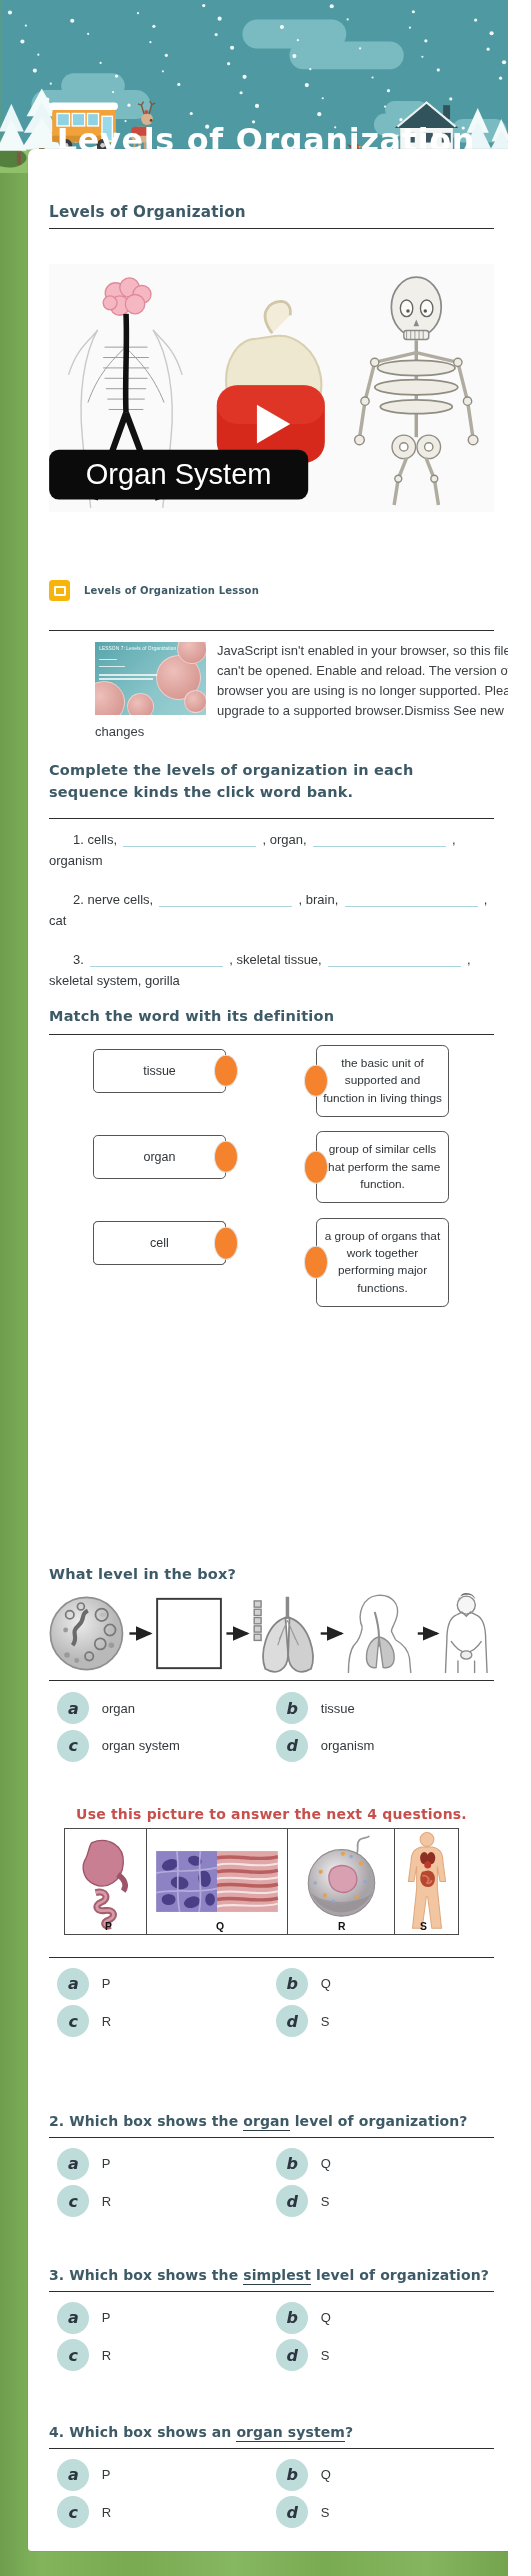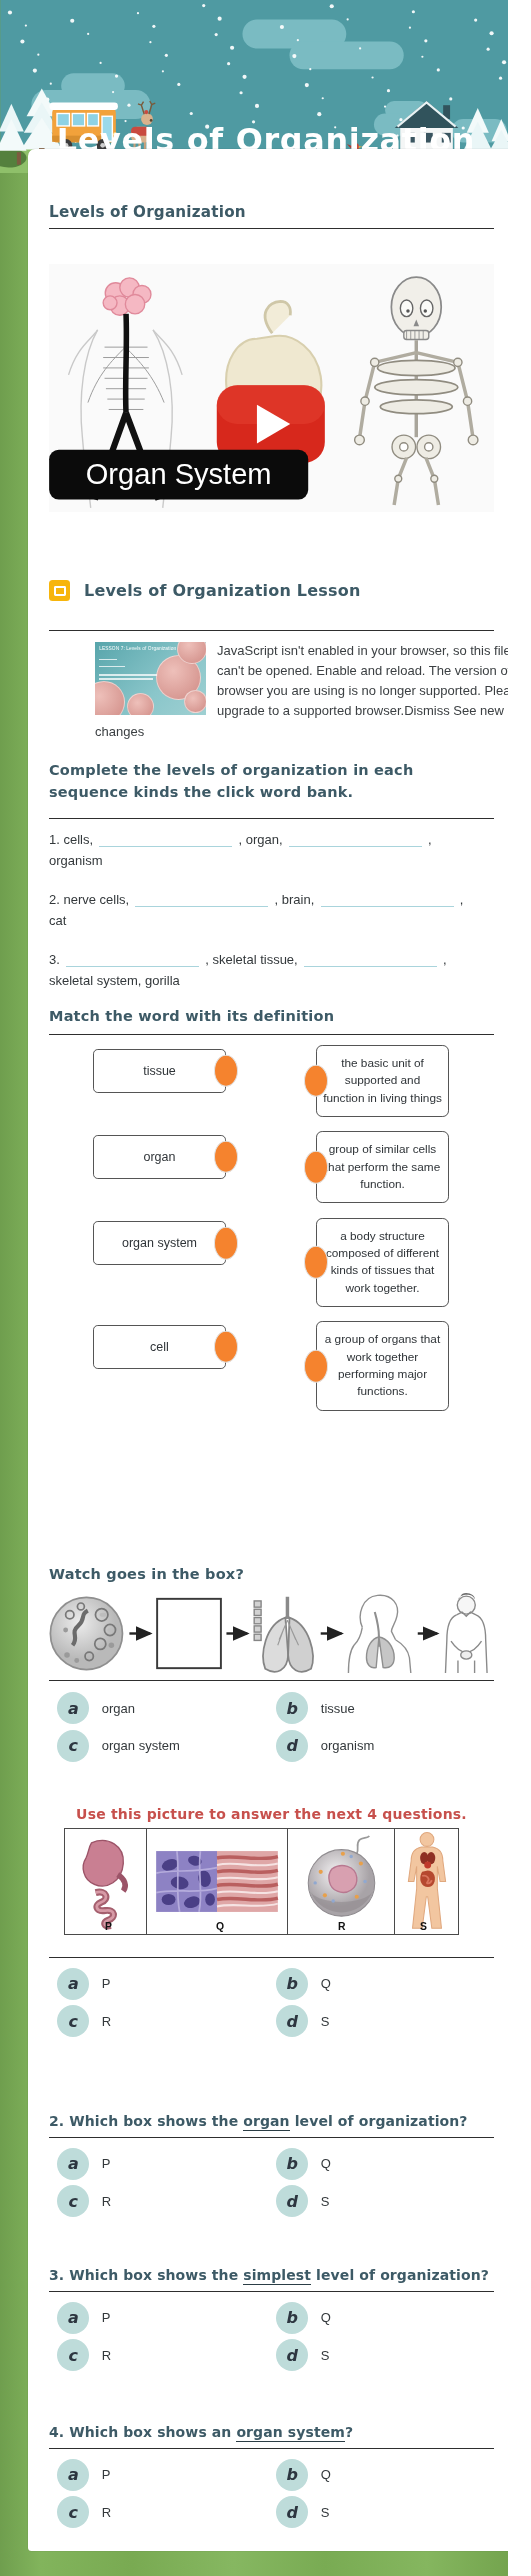--- a/index.html
+++ b/index.html
@@ -16,33 +16,33 @@
   .divider{position:absolute;left:21px;width:445px;border-top:1.2px solid #2e2e2e;}
   .body-txt{font-size:13px;color:#34393c;}
   
   .s-title1{top:54px;font-size:15.2px;}
   .d1{top:79px;}
   .s-watch{top:89px;}
   .video{top:115px;height:248px;background:#fafafa;}
   .lesson-row{top:431px;display:flex;align-items:center;gap:14px;}
   .slides-icon{width:21px;height:21px;background:#f7b50c;border-radius:3.5px;position:relative;flex:0 0 21px;}
   .slides-icon:after{content:"";position:absolute;left:4.8px;top:6.2px;width:8.3px;height:5.5px;border:2.1px solid #fff;border-radius:1.4px;}
-  .lesson-title{font-size:16px;}
+  .lesson-title{font-size:10px;}
   .d2{top:481px;}
   .attach{top:492px;font-size:13px;line-height:1.55;color:#3c4043;padding-left:46px;}
   .thumb{float:left;width:111px;height:73px;margin:1.4px 11px 4.2px 0;position:relative;overflow:hidden;
     background:linear-gradient(135deg,#58a5ab,#8ac6ca 60%,#9fd0d2);}
   .tcell{position:absolute;border-radius:50%;background:radial-gradient(circle at 38% 35%,#eec0ba,#cf8a84);border:1.4px solid rgba(255,255,255,.5);}
   .thumb-title{position:absolute;top:2.8px;left:4.2px;font-size:4.8px;color:#fdfdfd;letter-spacing:0.1px;}
   .tline{position:absolute;left:4.2px;background:rgba(255,255,255,.75);height:1.4px;}
   .s-complete{top:611px;font-size:14.5px;line-height:1.5;}
   .d3{top:669px;}
   #fill-rows{top:683px;}
   .fill-row{margin-bottom:23.6px;}
-  .fill-line{font-size:13px;color:#33383b;}
+  .fill-line{font-size:13px;color:#33383b;margin-left:24px;}
   .blank{display:inline-block;width:133px;height:14px;border-bottom:1.4px solid #a9d4dc;margin:0 6.2px;vertical-align:-2.8px;}
   .fill-tail{font-size:13px;color:#33383b;margin-top:6.2px;}
   .s-match{top:859px;font-size:14.5px;}
   .d4{top:885px;}
   #match-rows{top:896px;}
   .match-row{position:relative;margin-bottom:14.5px;}
   .m-word{position:absolute;left:44px;top:3.5px;width:133px;height:44px;border:1px solid #555;border-radius:4.8px;
     background:#fff;display:flex;align-items:center;justify-content:center;font-size:12.5px;color:#2f3438;box-sizing:border-box;}
   .m-def{position:relative;margin-left:267px;width:133px;border:1px solid #555;border-radius:6.2px;background:#fff;
     padding:9px 5.5px;box-sizing:border-box;font-size:11.8px;line-height:17.3px;text-align:center;color:#2f3438;}
@@ -371,32 +371,31 @@
             <span>organ</span>
             <span class="handle"></span>
           </div>
           <div class="m-def"><span>group of similar cells that perform the same function.</span><span class="handle"></span></div>
         </div>
         <div class="match-row">
           <div class="m-word">
             <span>organ system</span>
             <span class="handle"></span>
           </div>
-          <div class="m-def"><span>a body structure composed of different kinds of tissues that work together.</span><span class="handle"></span></div>
         </div>
         <div class="match-row">
           <div class="m-word">
             <span>cell</span>
             <span class="handle"></span>
           </div>
           <div class="m-def"><span>a group of organs that work together performing major functions.</span><span class="handle"></span></div>
         </div>
       </div>
 
-    <div class="abs sketch s-box">Watch goes in the box?</div>
+    <div class="abs sketch s-box">What level in the box?</div>
     <div class="abs box-row">
       <svg width="445" height="85" viewBox="0 0 642 122">
         <defs>
           <radialGradient id="cg" cx="40%" cy="35%">
               <stop offset="0%" stop-color="#ececec"></stop>
               <stop offset="100%" stop-color="#b9b9b9"></stop>
             </radialGradient>
           <radialGradient id="rg" cx="42%" cy="36%">
               <stop offset="0%" stop-color="#f4f2f3"></stop>
               <stop offset="100%" stop-color="#a8a3a7"></stop>

